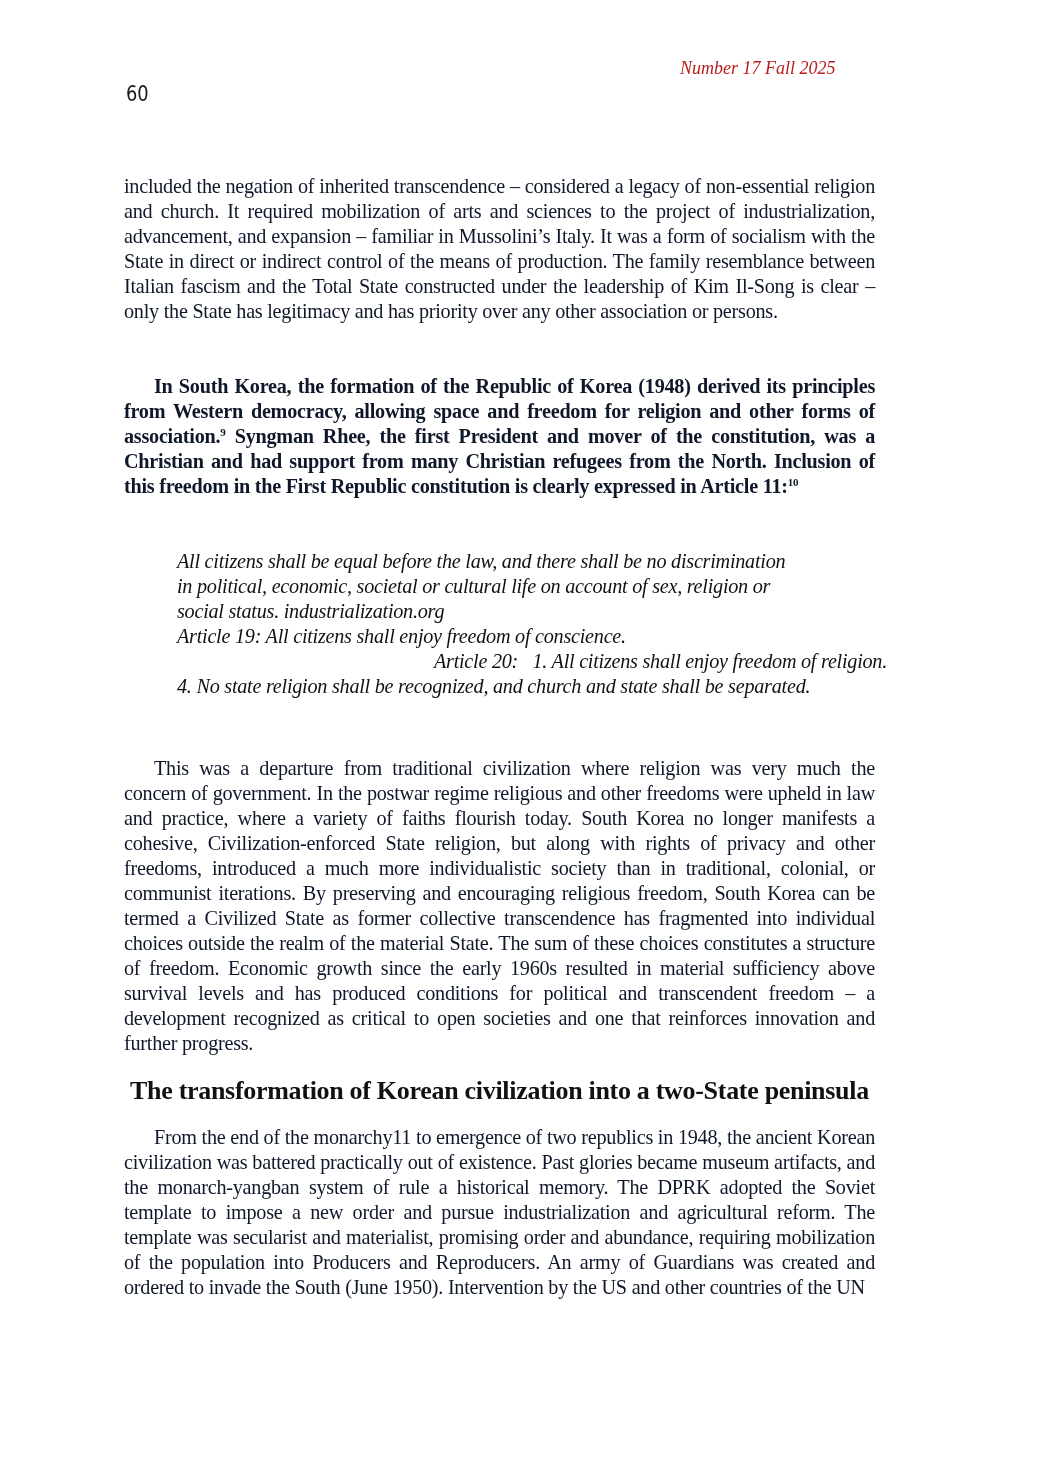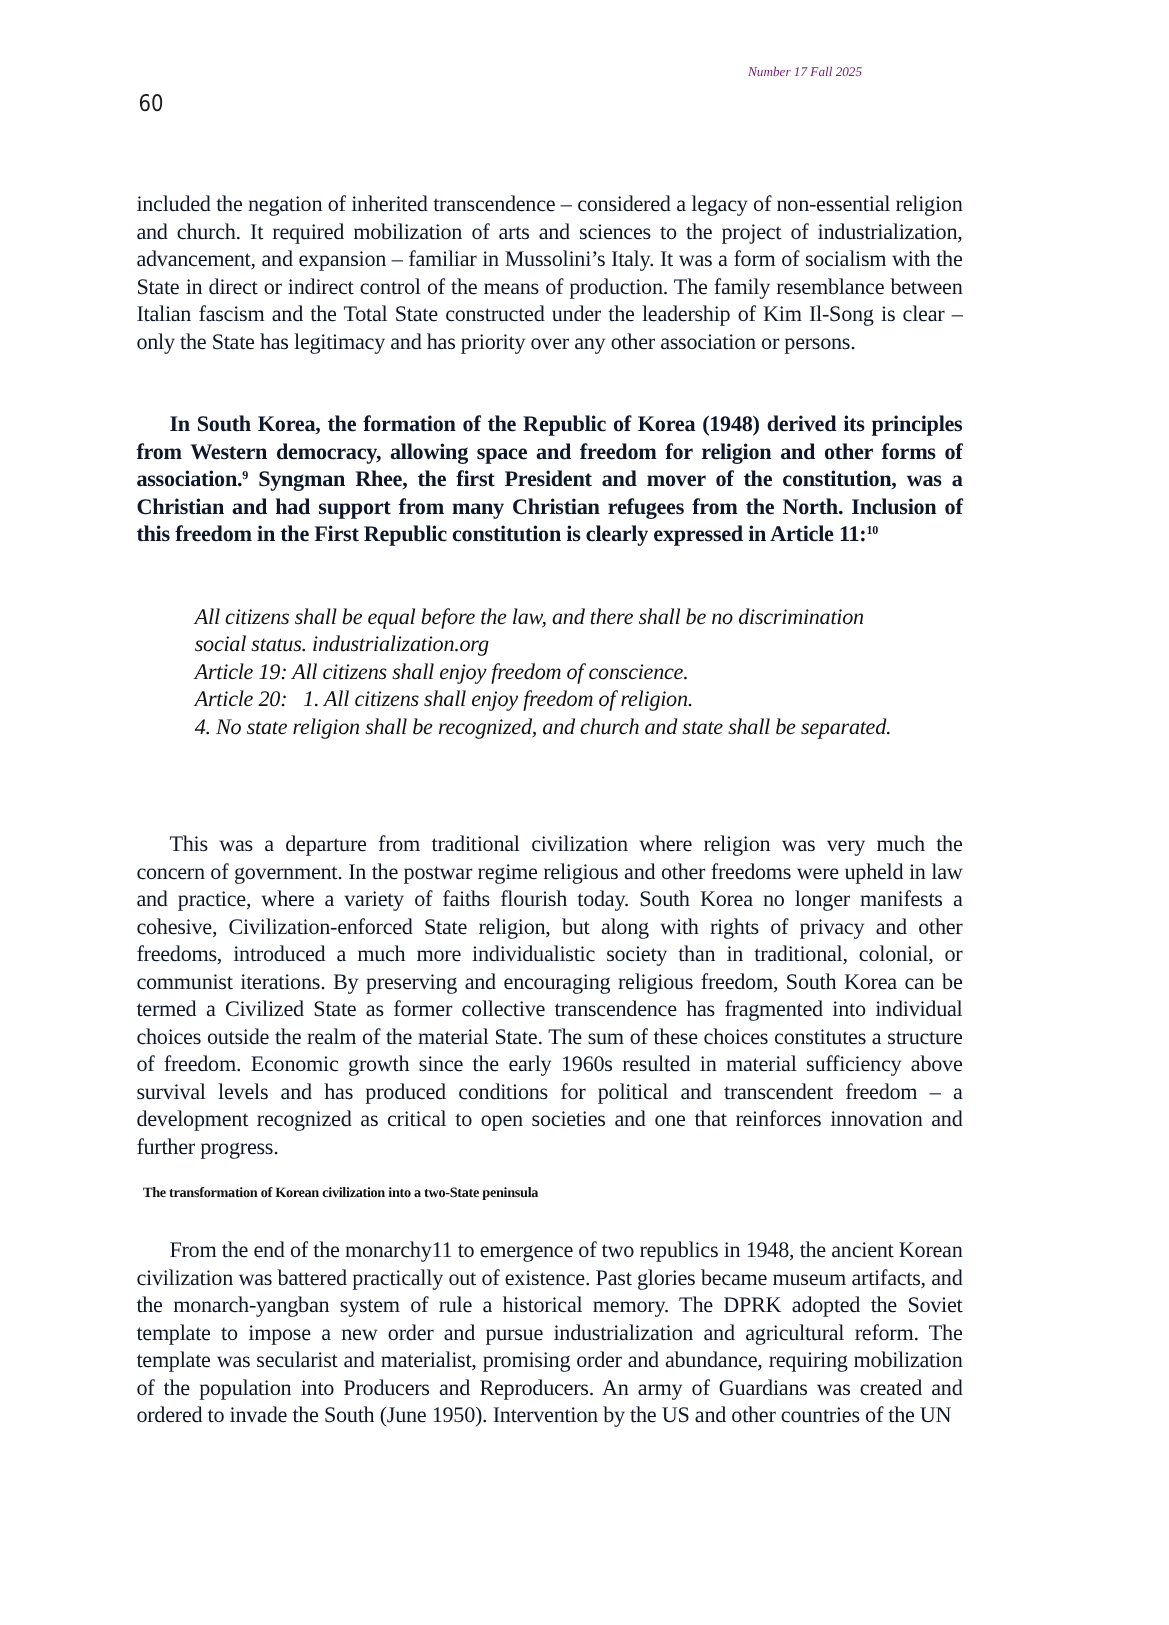--- a/index.html
+++ b/index.html
@@ -1,45 +1,46 @@
 <!DOCTYPE html>
 <html><head>
 <meta charset="utf-8">
 <style>
   html, body { margin: 0; padding: 0; background: #ffffff; }
   body { width: 1063px; height: 1477px; position: relative; overflow: hidden; color: #111111; }
-  .running-head { position: absolute; top: 58px; left: 680px; font-family: "Liberation Serif", serif; font-style: italic; font-size: 12px; color: #701a75; }
+  .running-head { position: absolute; top: 58px; left: 680px; font-family: "Liberation Serif", serif; font-style: italic; font-size: 18px; color: #b91c1c; }
   .page-number { position: absolute; top: 82px; left: 126px; font-family: "DejaVu Sans", sans-serif; font-size: 21px; color: #1a1a1a; transform: scaleX(0.85); transform-origin: left; }
   .body-block { position: absolute; left: 124px; width: 751px; font-family: "Liberation Serif", serif; font-size: 20.2px; line-height: 25px; text-align: justify; color: #0f172a; letter-spacing: -0.25px; }
   .para { margin: 0; }
   .indent { text-indent: 30px; }
   sup { font-size: 11px; line-height: 0; vertical-align: 7px; }
   .quote { position: absolute; left: 177px; width: 710px; font-family: "Liberation Serif", serif; font-size: 20.2px; line-height: 25px; color: #111; letter-spacing: -0.25px; font-style: italic; }
   .quote div { white-space: nowrap; }
-  .heading { position: absolute; left: 130px; top: 1076px; font-family: "Liberation Serif", serif; font-weight: bold; font-size: 13px; color: #111; letter-spacing: -0.3px; }
+  .heading { position: absolute; left: 130px; top: 1076px; font-family: "Liberation Serif", serif; font-weight: bold; font-size: 26px; color: #111; letter-spacing: -0.3px; }
 </style>
 </head>
 <body>
 
 <div class="running-head">Number 17 Fall 2025</div>
 <div class="page-number">60</div>
 
 <div class="body-block" style="top:174px;">
   <p class="para">included the negation of inherited transcendence – considered a legacy of non-essential religion and church. It required mobilization of arts and sciences to the project of industrialization, advancement, and expansion – familiar in Mussolini’s Italy. It was a form of socialism with the State in direct or indirect control of the means of production. The family resemblance between Italian fascism and the Total State constructed under the leadership of Kim Il-Song is clear – only the State has legitimacy and has priority over any other association or persons.</p>
 </div>
 
 <div class="body-block" style="top:374px;font-weight:bold;">
   <p class="para indent"><span>In South Korea, the formation of the Republic of Korea (1948) derived its principles from Western democracy, allowing space and freedom for religion and other forms of association.</span><sup>9</sup><span> Syngman Rhee, the first President and mover of the constitution, was a Christian and had support from many Christian refugees from the North. Inclusion of this freedom in the First Republic constitution is clearly expressed in Article 11:</span><sup>10</sup></p>
 </div>
 
 <div class="quote" style="top:549px;">
   <div>All citizens shall be equal before the law, and there shall be no discrimination</div>
+  <div>in political, economic, societal or cultural life on account of sex, religion or</div>
   <div>social status. industrialization.org</div>
   <div>Article 19: All citizens shall enjoy freedom of conscience.</div>
-  <div style="white-space:pre;">Article 20:   1. All citizens shall enjoy freedom of religion.</div>
+  <div style="white-space:pre;text-align:right;">Article 20:   1. All citizens shall enjoy freedom of religion.</div>
   <div>4. No state religion shall be recognized, and church and state shall be separated.</div>
 </div>
 
 <div class="body-block" style="top:756px;">
   <p class="para indent" style="white-space:pre-line;">This was a departure from traditional civilization where religion was very much the concern of government. In the postwar  regime religious and other freedoms were upheld in law and practice, where a variety of faiths flourish today. South Korea no longer manifests a cohesive, Civilization-enforced State religion, but along with rights of privacy and other freedoms, introduced a much more individualistic society than in traditional, colonial, or communist iterations. By preserving and encouraging religious freedom, South Korea can be termed a Civilized State as former collective transcendence has fragmented into individual choices outside the realm of the material State. The sum of these choices constitutes a structure of freedom. Economic growth since the early 1960s resulted in material sufficiency above survival levels and has produced conditions for political and transcendent freedom – a development recognized as critical to open societies and one that reinforces innovation and further progress.</p>
 </div>
 
 <div class="heading">The transformation of Korean civilization into a two-State peninsula</div>
 
 <div class="body-block" style="top:1125px;">

